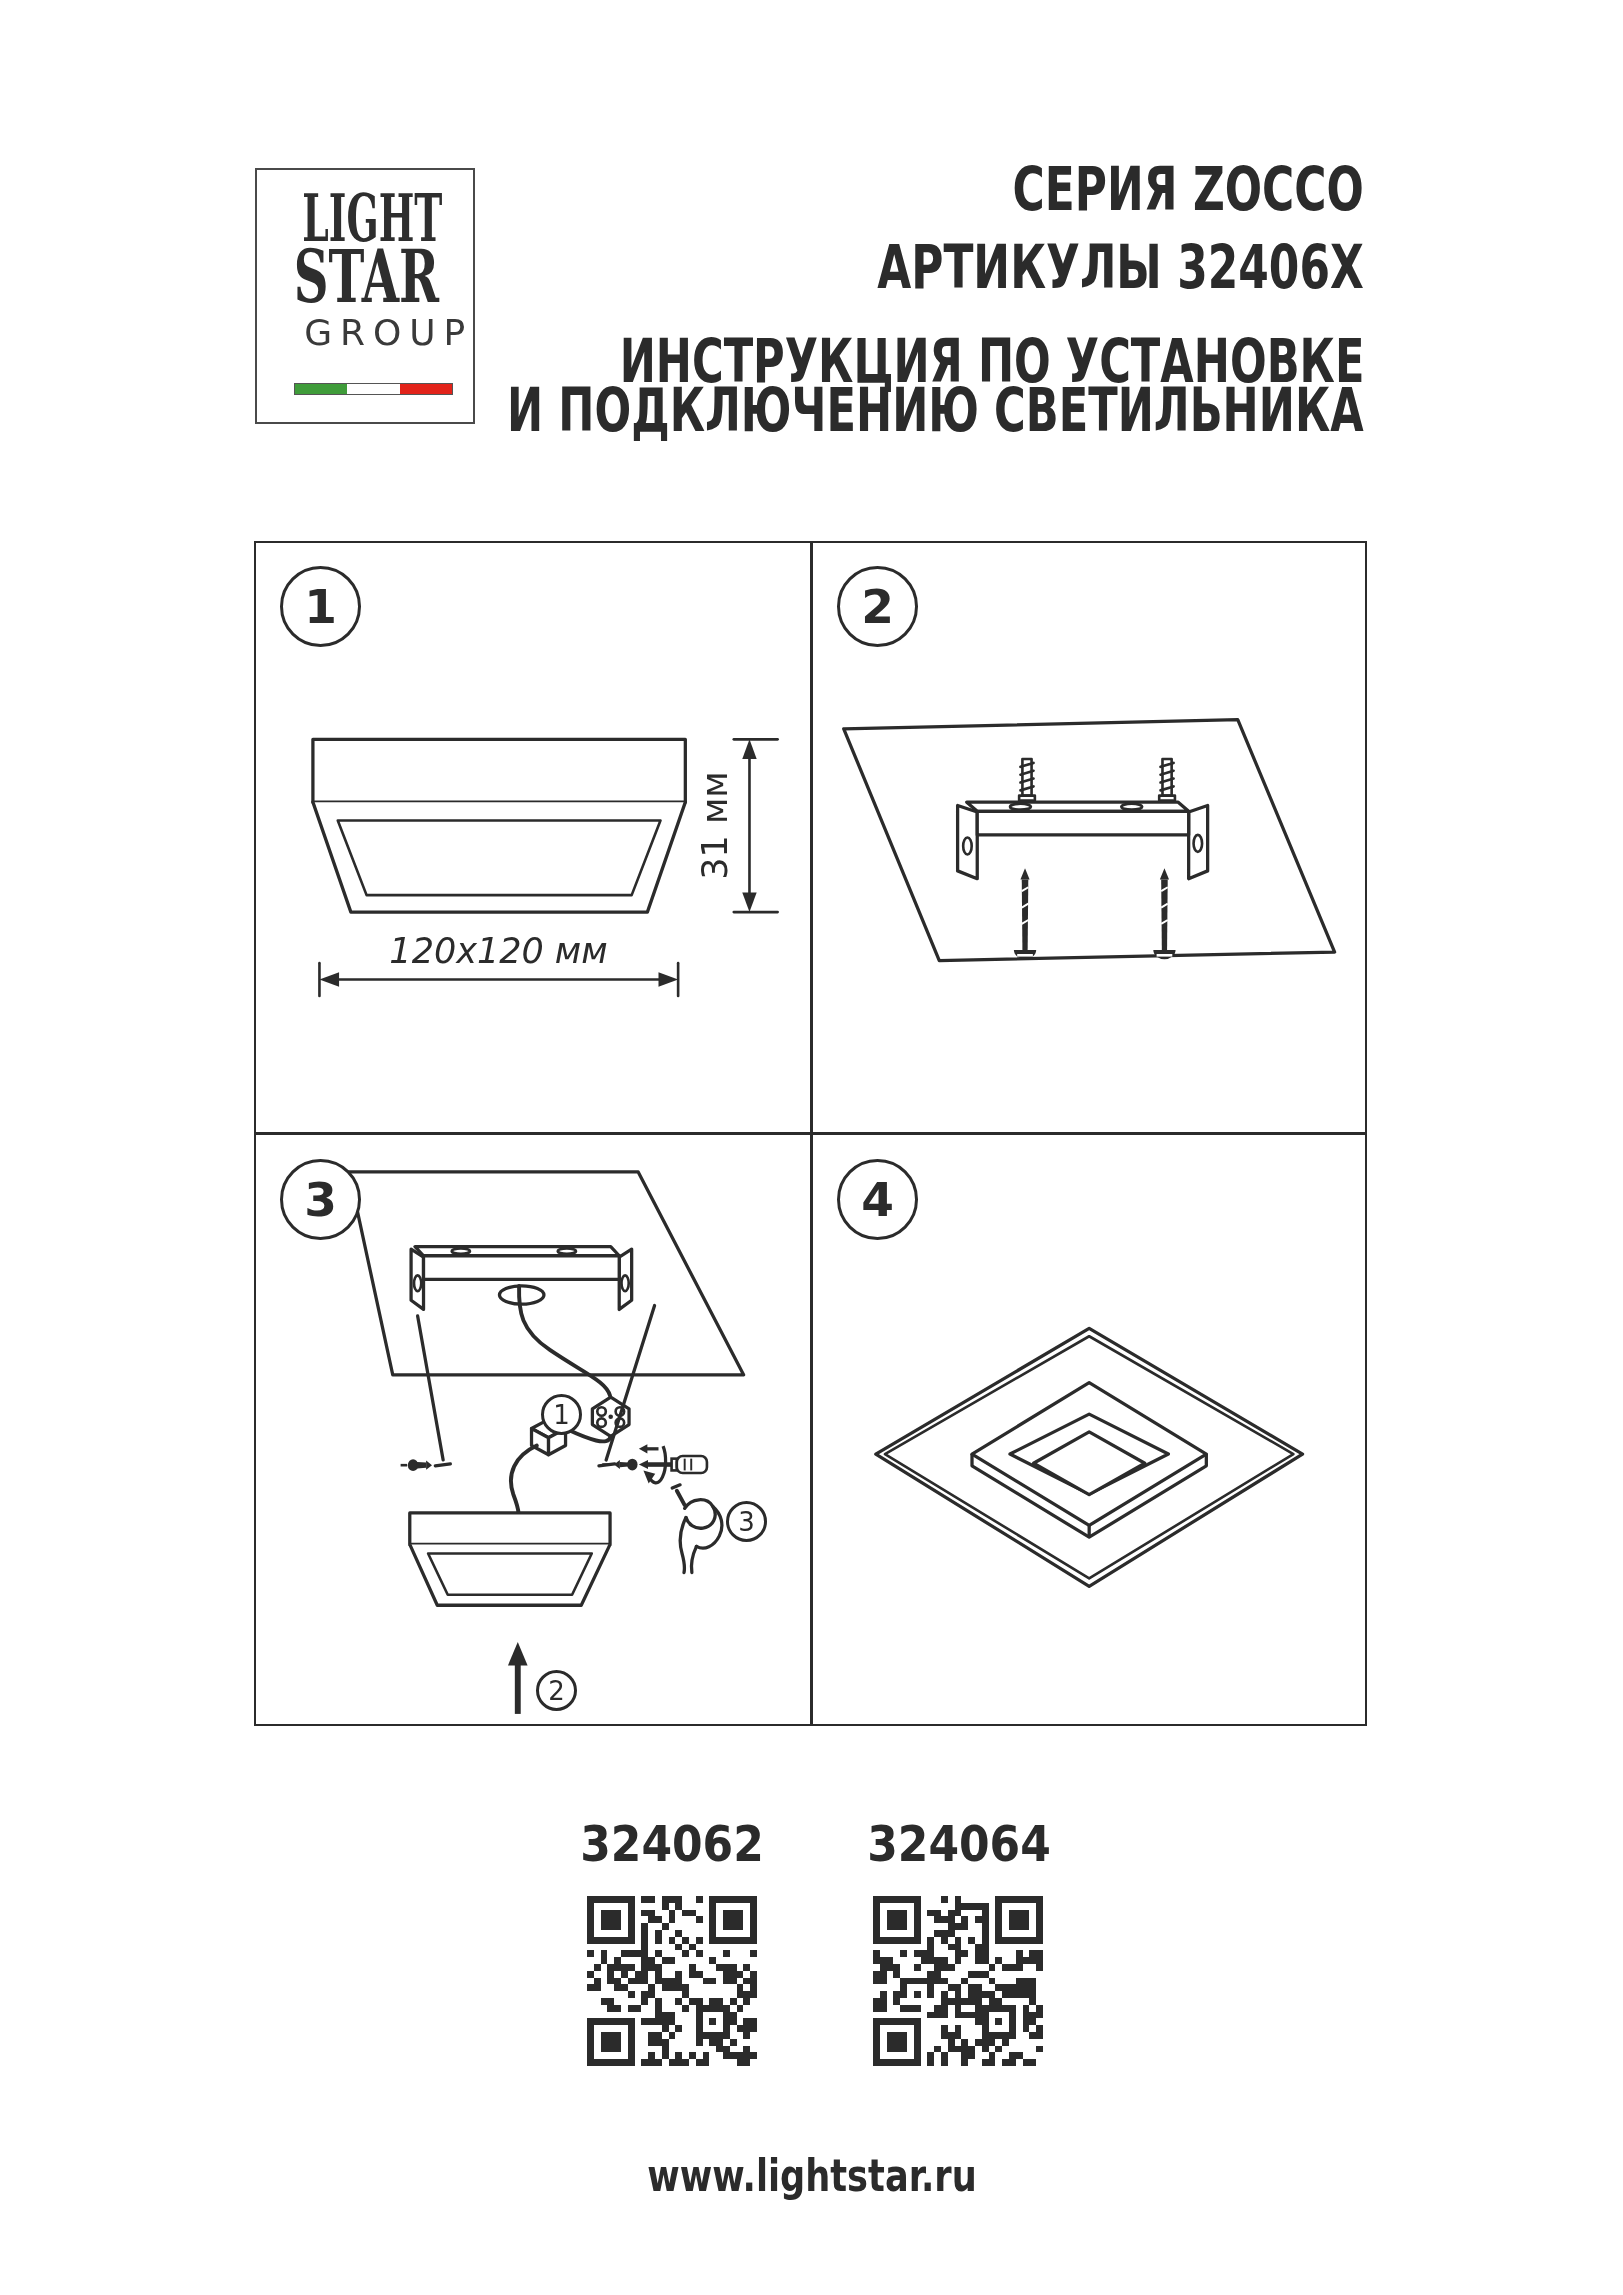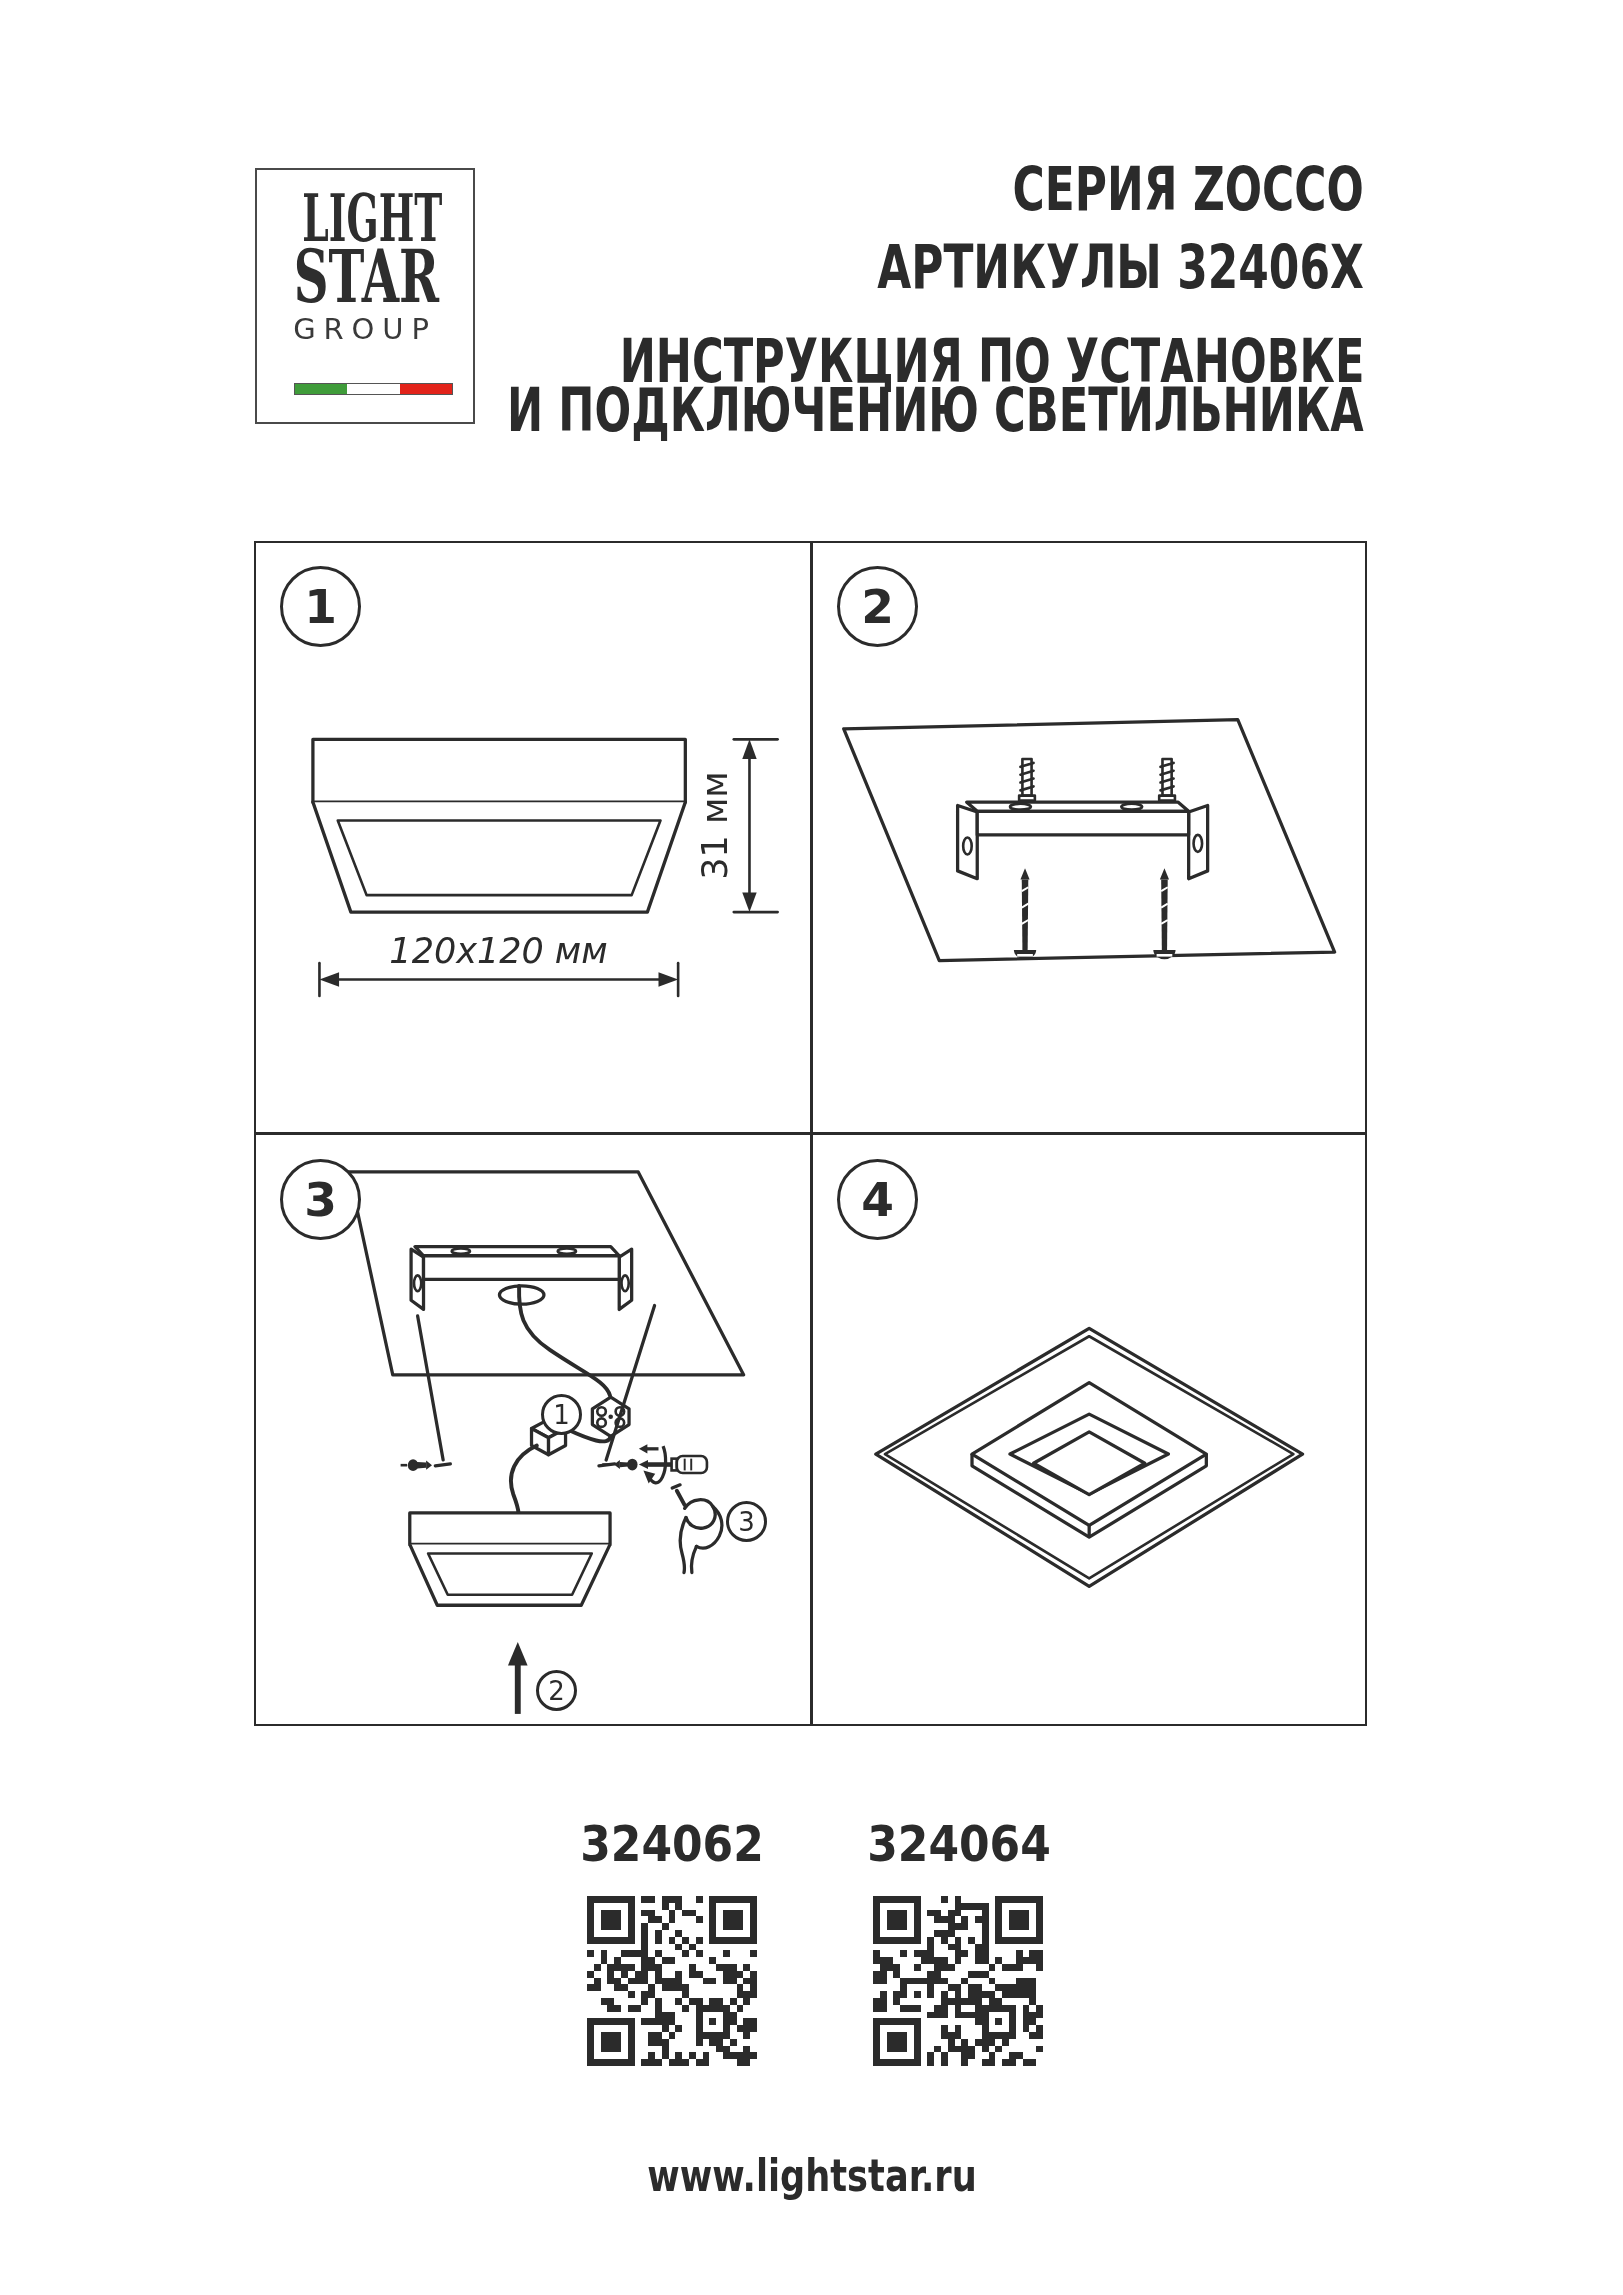--- a/index.html
+++ b/index.html
@@ -4,22 +4,22 @@
 <style>
   html,body{margin:0;padding:0;background:#888;}
   #page{position:relative;width:1624px;height:2295px;background:#ffffff;
         font-family:"DejaVu Sans",sans-serif;color:#2b2b2b;overflow:hidden;}
   .abs{position:absolute;}
   
   .logo-box{left:255px;top:168px;width:220px;height:256px;border:2px solid #4a4a4a;box-sizing:border-box;}
   .logo-word{position:absolute;left:0;right:0;text-align:center;line-height:1;font-family:"DejaVu Serif",serif;font-weight:bold;color:#2e2e2e;white-space:nowrap;}
   .logo-light{top:15.7px;font-size:65px;transform:scaleX(0.58);}
   .logo-star{top:70px;font-size:73px;transform:scaleX(0.66);}
-  .logo-group{position:absolute;left:0;right:0;top:145px;text-align:center;line-height:1;
-              font-family:"DejaVu Sans",sans-serif;font-weight:normal;font-size:29px;letter-spacing:7.9px;color:#3a3a3a;white-space:nowrap;}
+  .logo-group{position:absolute;left:0;right:0;top:145px;text-align:right;line-height:1;
+              font-family:"DejaVu Sans",sans-serif;font-weight:normal;font-size:36px;letter-spacing:7.9px;color:#3a3a3a;white-space:nowrap;}
   .logo-flag{position:absolute;left:37px;top:213px;width:157px;height:9.8px;border:1.3px solid #555;box-sizing:content-box;display:flex;}
   .logo-flag span{display:block;height:100%;}
   
   .hdr{position:absolute;right:260px;line-height:1;font-weight:bold;white-space:nowrap;
        transform:scaleX(0.72);transform-origin:100% 50%;}
   .hdr1{top:158px;font-size:61px;}
   .hdr2{top:236px;font-size:61px;}
   .hdr3{top:331px;font-size:60px;}
   .hdr4{top:380px;font-size:60px;}
   

